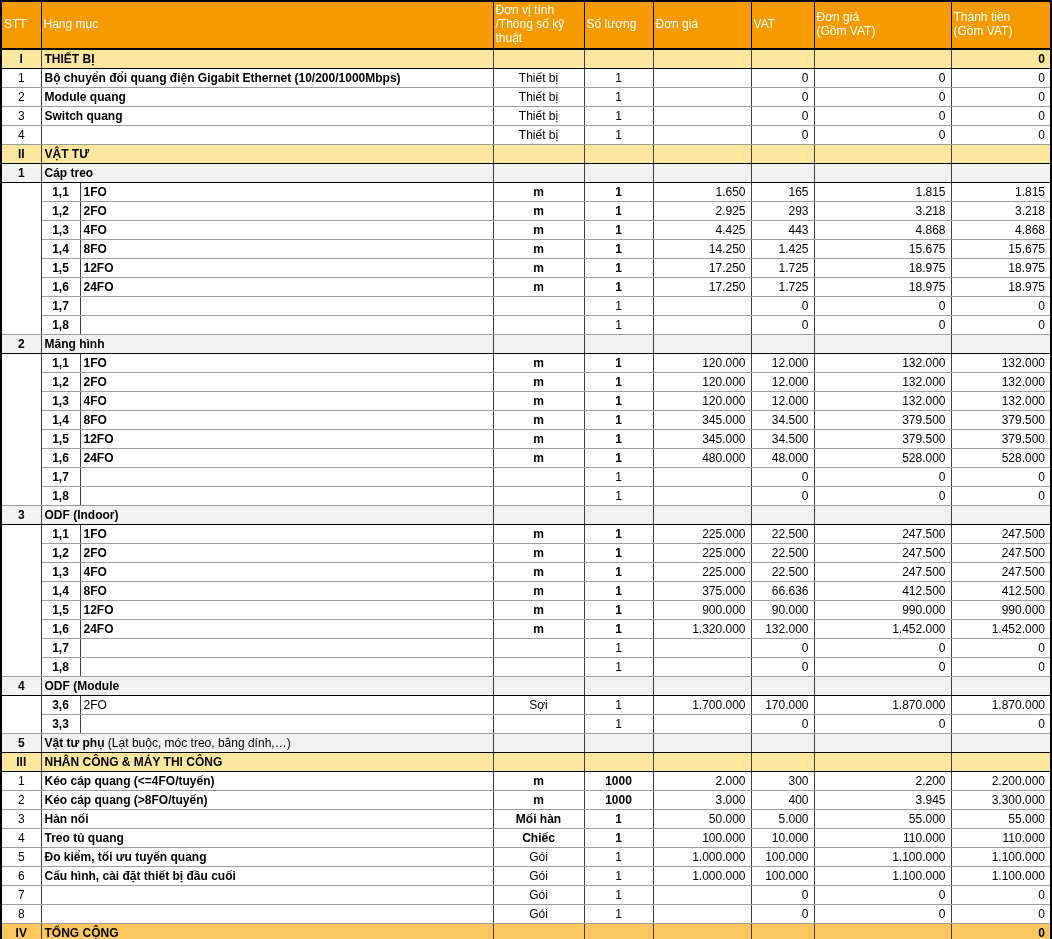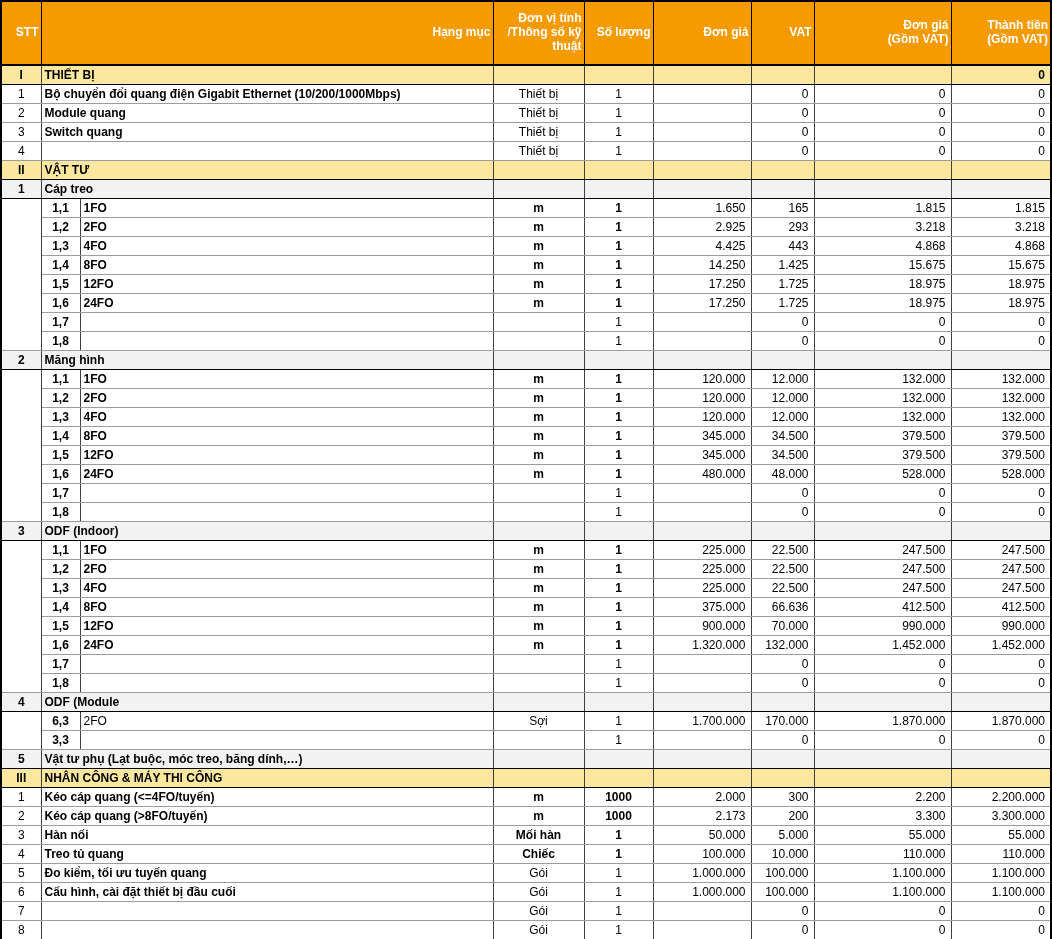--- a/index.html
+++ b/index.html
@@ -9,29 +9,29 @@
     table-layout:fixed;
     width:1052px;
     font-family:"Liberation Sans", sans-serif;
     font-size:12px;
     color:#000;
     border:2px solid #000;
   }
   th{
     background:var(--header_bg,#F59B00);
     color:var(--header_text,#fff);
-    font-weight:bold;
+    font-weight:normal;
     border:1px solid #000;
     border-bottom:2px solid #000;
     height:44px;
     vertical-align:middle;
-    text-align:right;
+    text-align:left;
     white-space:pre-line;
     line-height:1.15;
-    padding:9px 2px;
+    padding:1px 2px;
     overflow:hidden;
   }
   td{
     height:18px;
     padding:0 3px;
     border-left:1px solid #3f3f3f;
     border-right:1px solid #3f3f3f;
     border-top:1px solid #9c9c9c;
     border-bottom:1px solid #9c9c9c;
     overflow:hidden;
@@ -41,21 +41,21 @@
   tr.section td, tr.group td, tr.total td{
     border-top:1px solid #000;
     border-bottom:1px solid #000;
   }
   tr.section td{background:var(--section_bg,#FBE79E);font-weight:bold;}
   tr.group td{background:var(--group_bg,#F2F2F2);}
   tr.total td{background:var(--total_bg,#FBC75C);font-weight:bold;}
   .c{text-align:center;}
   .num{text-align:right;padding-right:5px;}
   .b{font-weight:bold;}
-  .note{font-weight:bold;text-align:right;}
+  .note{font-weight:normal;text-align:right;}
   .merge{background:#fff;}
 </style>
 </head>
 <body>
 
 <div>
   <table>
     <colgroup>
       <col style="width:40px">
         <col style="width:39px">
@@ -375,21 +375,21 @@
           <td class="num">66.636</td>
           <td class="num">412.500</td>
           <td class="num">412.500</td>
         </tr>
         <tr class="sub">
           <td class="c b">1,5</td>
           <td class="name b">12FO</td>
           <td class="c b">m</td>
           <td class="c b">1</td>
           <td class="num">900.000</td>
-          <td class="num">70.000</td>
+          <td class="num">90.000</td>
           <td class="num">990.000</td>
           <td class="num">990.000</td>
         </tr>
         <tr class="sub">
           <td class="c b">1,6</td>
           <td class="name b">24FO</td>
           <td class="c b">m</td>
           <td class="c b">1</td>
           <td class="num">1.320.000</td>
           <td class="num">132.000</td>
@@ -421,21 +421,21 @@
           <td class="name b" colspan="2">ODF (Module</td>
           <td class="c"></td>
           <td class="c"></td>
           <td class="num"></td>
           <td class="num"></td>
           <td class="num"></td>
           <td class="num b"></td>
         </tr>
         <tr class="sub">
           <td class="merge" rowspan="2"></td>
-          <td class="c b">6,3</td>
+          <td class="c b">3,6</td>
           <td class="name">2FO</td>
           <td class="c">Sợi</td>
           <td class="c">1</td>
           <td class="num">1.700.000</td>
           <td class="num">170.000</td>
           <td class="num">1.870.000</td>
           <td class="num">1.870.000</td>
         </tr>
         <tr class="sub">
           <td class="c b">3,3</td>
@@ -475,23 +475,23 @@
           <td class="num">2.000</td>
           <td class="num">300</td>
           <td class="num">2.200</td>
           <td class="num">2.200.000</td>
         </tr>
         <tr class="item">
           <td class="c">2</td>
           <td class="name b" colspan="2">Kéo cáp quang (&gt;8FO/tuyến)</td>
           <td class="c b">m</td>
           <td class="c b">1000</td>
-          <td class="num">2.173</td>
-          <td class="num">200</td>
-          <td class="num">3.300</td>
+          <td class="num">3.000</td>
+          <td class="num">400</td>
+          <td class="num">3.945</td>
           <td class="num">3.300.000</td>
         </tr>
         <tr class="item">
           <td class="c">3</td>
           <td class="name b" colspan="2">Hàn nối</td>
           <td class="c b">Mối hàn</td>
           <td class="c b">1</td>
           <td class="num">50.000</td>
           <td class="num">5.000</td>
           <td class="num">55.000</td>

